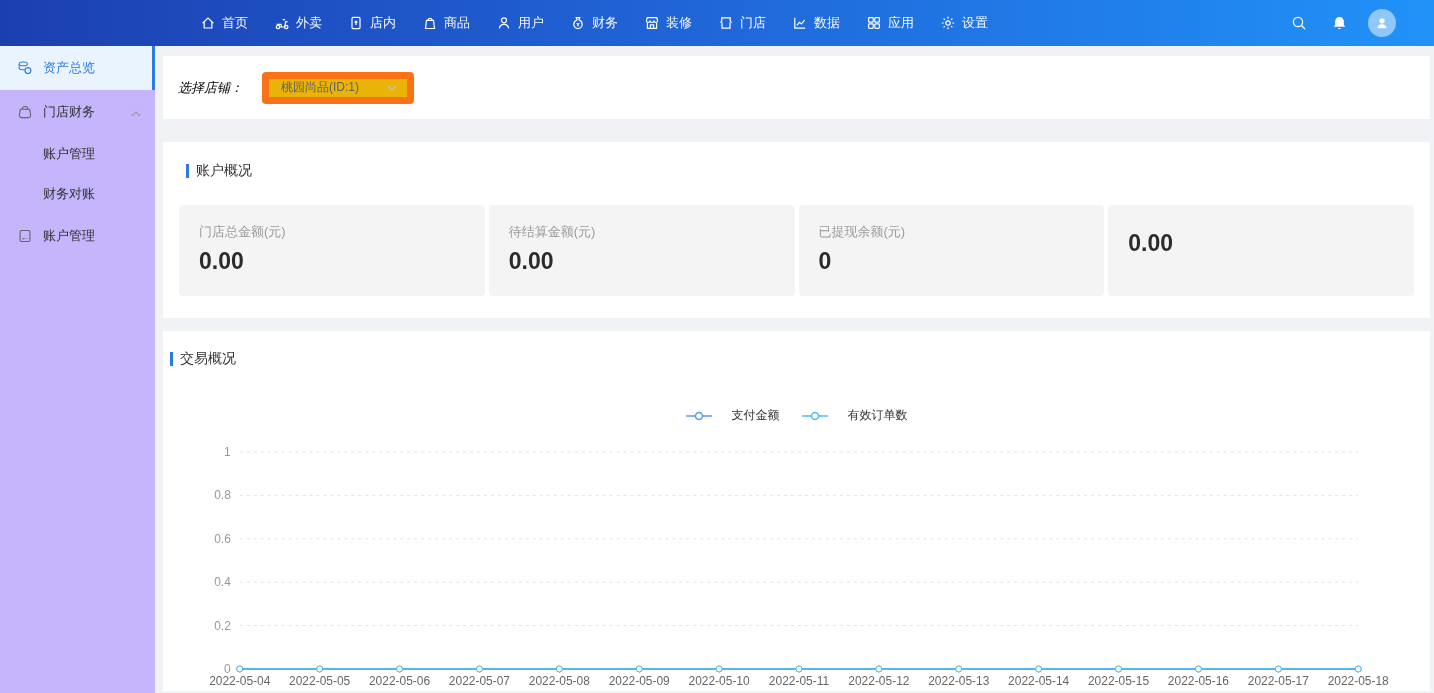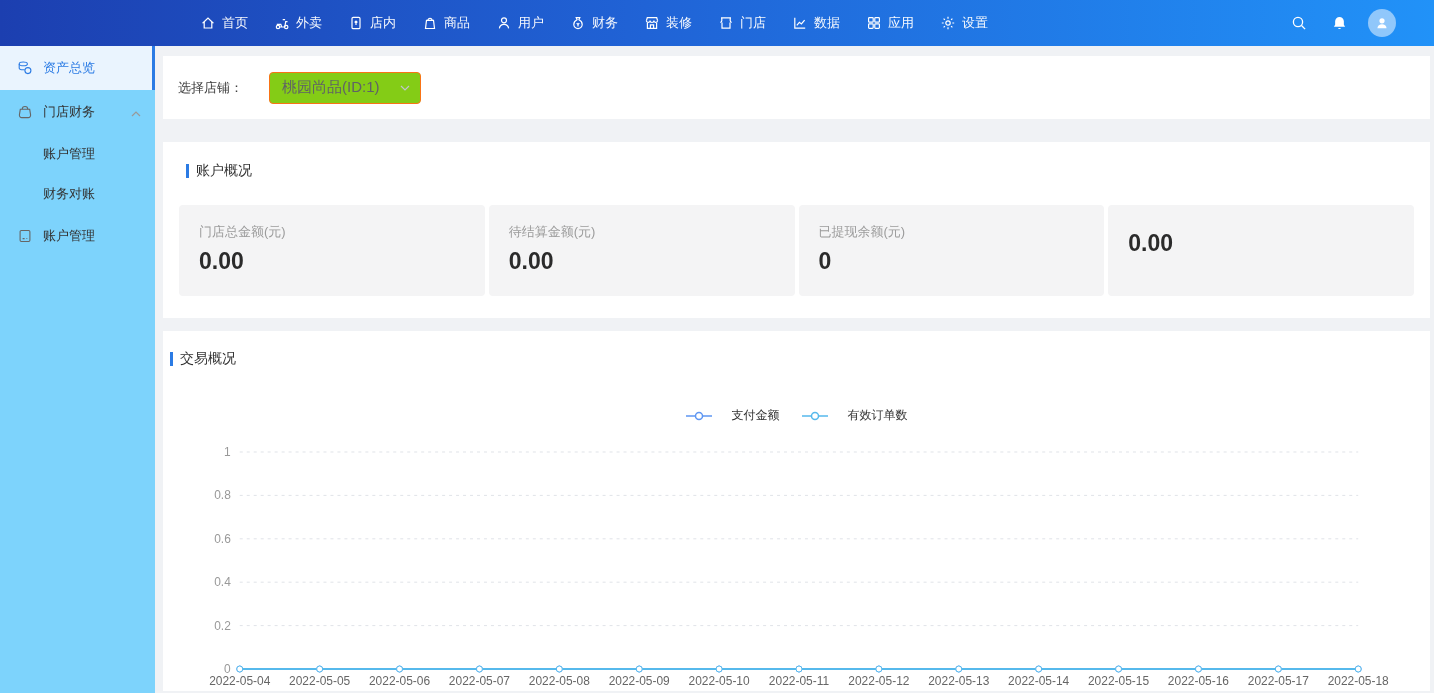--- a/index.html
+++ b/index.html
@@ -13,37 +13,37 @@
   .nav-menu { display:flex; align-items:center; gap:26px; margin-left:200px; }
   .nav-item { display:flex; align-items:center; gap:6px; color:rgba(255,255,255,.96);
     font-size:13px; height:46px; cursor:pointer; white-space:nowrap; }
   .nav-item svg { display:block; }
   .nav-right { margin-left:auto; display:flex; align-items:center; gap:18px; padding-right:38px; }
   .nav-icon-btn { width:22px; height:22px; display:flex; align-items:center; justify-content:center; cursor:pointer; }
   .avatar { width:28px; height:28px; border-radius:50%; background:rgba(255,255,255,.5);
     display:flex; align-items:center; justify-content:center; cursor:pointer; }
 
   
-  .sidebar { position:absolute; left:0; top:46px; width:155px; height:647px; background:#7dd3fc; z-index:20; }
+  .sidebar { position:absolute; left:0; top:46px; width:155px; height:647px; background:#c4b5fd; z-index:20; }
   .side-item { position:relative; height:44px; display:flex; align-items:center; gap:10px;
     padding-left:17px; font-size:13px; color:#333; cursor:pointer; }
   .side-item svg { flex:0 0 auto; }
   .side-item.active { background:#eaf4fe; color:#2b7be4; }
   .side-item.active::after { content:""; position:absolute; right:0; top:0; width:3px; height:100%; background:#2b7be4; }
   .side-sub { height:40px; display:flex; align-items:center; padding-left:43px;
     font-size:13px; color:#333; cursor:pointer; }
   .side-caret { margin-left:auto; margin-right:14px; color:#999; }
 
   
   .main { position:absolute; left:155px; top:46px; right:0; bottom:0; background:#f0f2f5; overflow:hidden; }
   .panel { background:#fff; margin:0 4px 0 8px; }
   .panel-filter { margin-top:10px; height:63px; display:flex; align-items:center; padding-left:15px; }
-  .filter-label { font-size:13px; color:#404040; margin-right:26px; }
-  .select { width:152px; height:32px; border:1px solid #f97316; border-radius:4px; background:#84cc16;
-    display:flex; align-items:center; padding:0 10px 0 12px; font-size:15px; color:#606266; cursor:pointer; }
+  .filter-label { font-size:13px; color:#000000; margin-right:19px;font-style:italic; }
+  .select { width:152px; height:32px; border:7px solid #f97316; border-radius:4px; background:#eab308;
+    display:flex; align-items:center; padding:0 10px 0 12px; font-size:12px; color:#606266; cursor:pointer; }
   .select .sel-caret { margin-left:auto; color:#c0c4cc; display:flex; }
 
   .panel-account { margin-top:23px; padding:20px 16px 22px 16px; }
   .sec-title { display:flex; align-items:center; gap:7px; margin-left:7px; margin-bottom:25px; }
   .sec-bar { width:3px; height:14px; background:#2b7be4; }
   .sec-text { font-size:14px; font-weight:400; color:#333; }
   .cards { display:grid; grid-template-columns:repeat(4,1fr); gap:4px; }
   .card { height:91px; background:#f4f4f5; border-radius:4px; padding:18px 20px; }
   .card-label { font-size:13px; color:#9b9b9b; }
   .card-value { margin-top:7px; font-size:23px; font-weight:700; color:#2b2b2b; }

